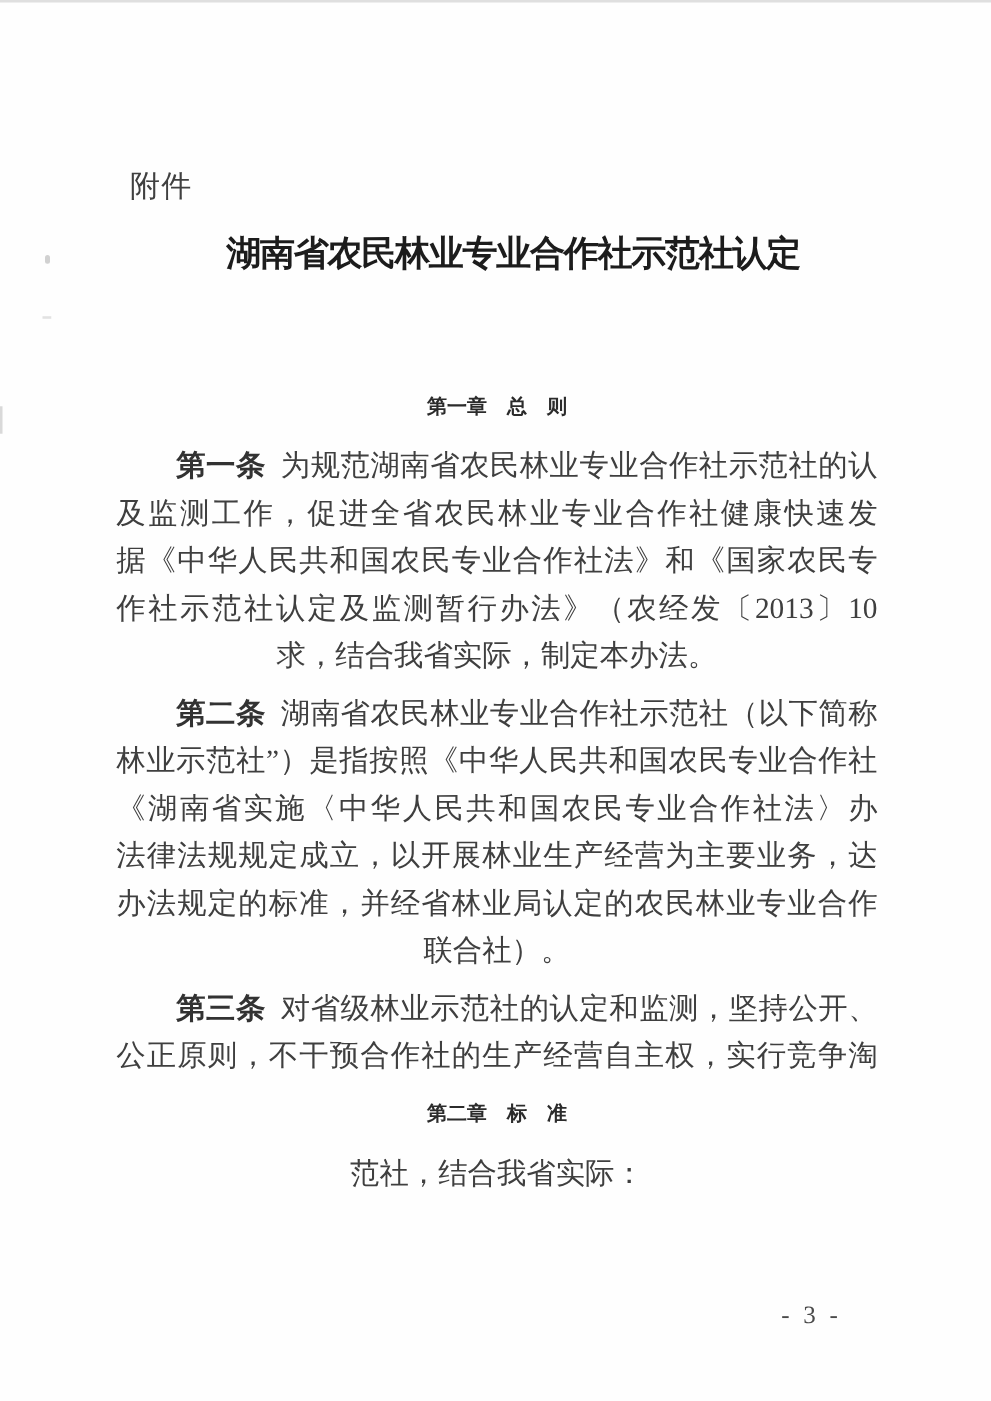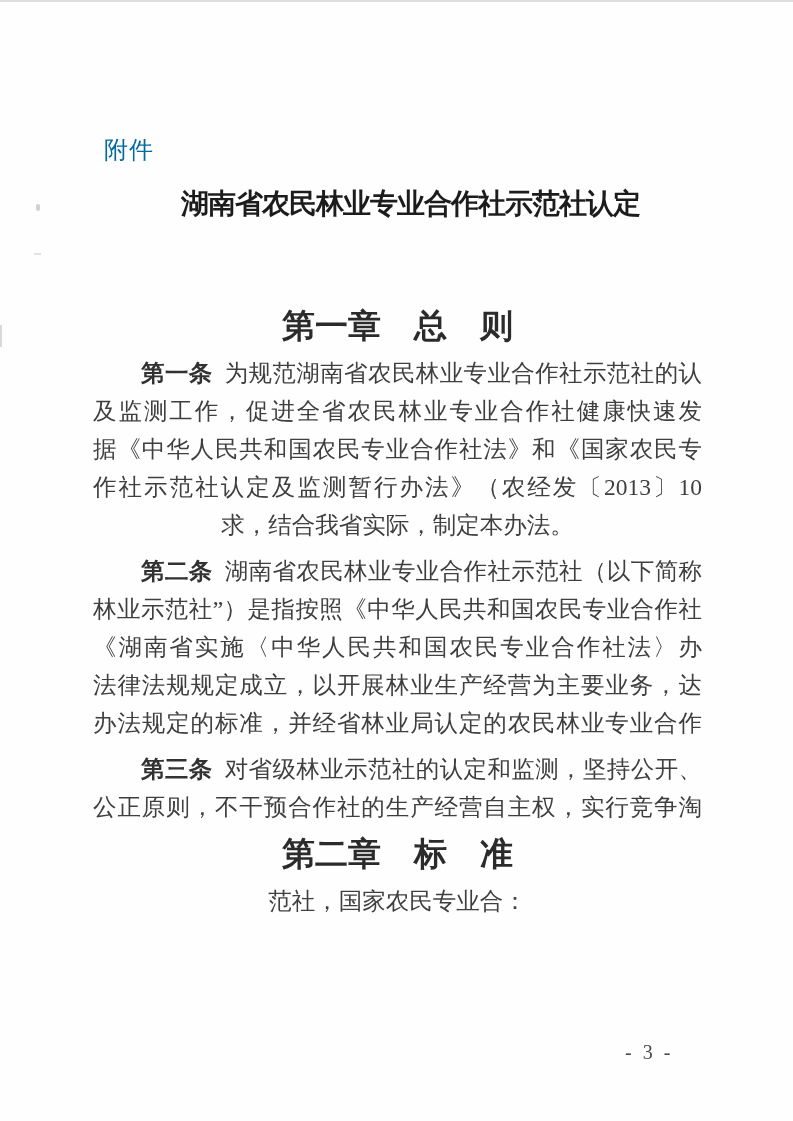--- a/index.html
+++ b/index.html
@@ -12,40 +12,40 @@
     color:#3f3f3f;
   }
   
   .scan-top-edge{position:absolute;top:0;left:0;width:100%;height:2px;background:#d7d7d7;opacity:.8;}
   .scan-left-edge{position:absolute;top:325px;left:0;width:2px;height:22px;background:#c9c9c9;opacity:.7;}
   .scan-speck-1{position:absolute;top:204px;left:36px;width:4px;height:7px;background:#b9b9b9;border-radius:2px;opacity:.65;}
   .scan-speck-2{position:absolute;top:253px;left:34px;width:7px;height:2px;background:#cfcfcf;opacity:.6;}
 
   .attachment{
     position:absolute;top:136px;left:104px;
-    font-size:24px;line-height:28px;color:#0369a1;
+    font-size:24px;line-height:28px;color:#404040;
     letter-spacing:1px;
   }
   .doc-title{
     position:absolute;top:181px;left:0;right:8px;
     text-align:center;
     font-weight:bold;
     font-size:28px;line-height:45px;
     letter-spacing:-1px;
     color:#1c1c1c;
     font-family:"Liberation Serif","DejaVu Serif",serif;
     padding-left:36px;
   }
   .body-block{
     position:absolute;top:306px;left:85px;width:625px;
   }
   .chapter-heading{
     text-align:center;
     font-weight:bold;
-    font-size:33px;line-height:40px;
+    font-size:16px;line-height:40px;
     color:#2b2b2b;
     font-family:Liberation Serif, serif;
   }
   .chapter-heading.second{margin-top:2px;}
   .article{margin:8px;}
   .article+.article{margin-top:4px;}
   .line{
     font-size:23.5px;
     height:38px;line-height:38px;
     text-align:justify;
@@ -104,32 +104,33 @@
     </div>
 
     <div class="article">
       <div class="line first">
         <span class="article-label">第二条</span><span>湖南省农民林业专业合作社示范社（以下简称“省级</span>
       </div>
       <div class="line">林业示范社”）是指按照《中华人民共和国农民专业合作社法》、</div>
       <div class="line">《湖南省实施〈中华人民共和国农民专业合作社法〉办法》等</div>
       <div class="line">法律法规规定成立，以开展林业生产经营为主要业务，达到本</div>
       <div class="line">办法规定的标准，并经省林业局认定的农民林业专业合作社（含</div>
+      <div class="line end">联合社）。</div>
     </div>
 
     <div class="article">
       <div class="line first">
         <span class="article-label">第三条</span><span>对省级林业示范社的认定和监测，坚持公开、公平、</span>
       </div>
       <div class="line">公正原则，不干预合作社的生产经营自主权，实行竞争淘汰、</div>
     </div>
 
     <div class="chapter-heading second">第二章　标　准</div>
 
     <div class="article">
-      <div class="line end">范社，国家农民专业合：</div>
+      <div class="line end">范社，结合我省实际：</div>
     </div>
 
   </div>
 
   <div class="page-number">- 3 -</div>
 
 </div>
 
 </body></html>

